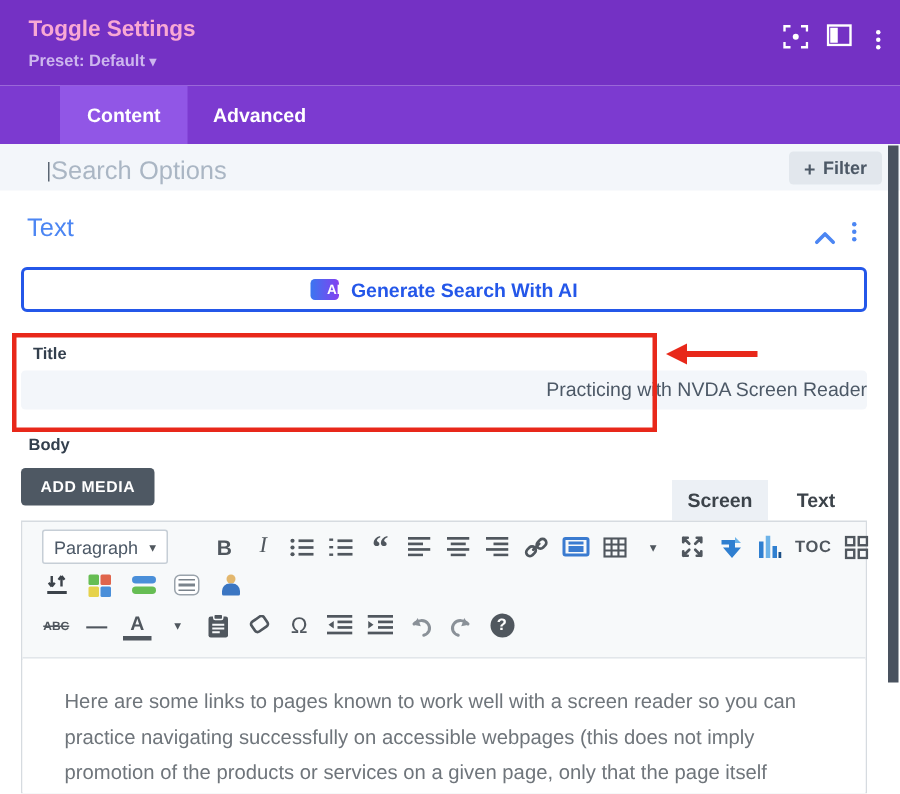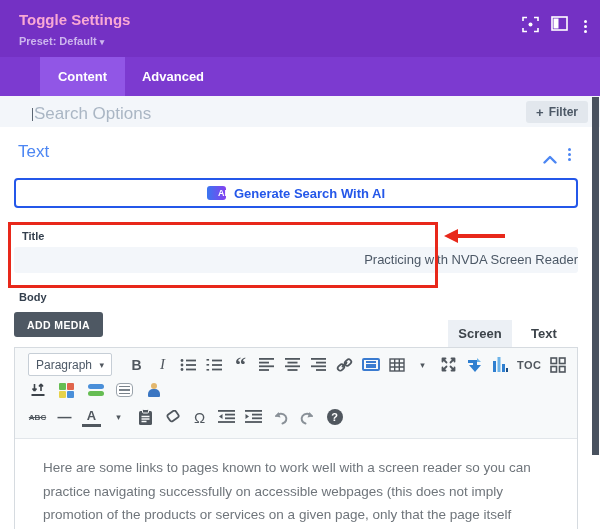--- a/index.html
+++ b/index.html
@@ -63,21 +63,21 @@
 
   
   .editor { position:absolute; left:14px; top:347px; width:564px; height:182px; border:1px solid #d6dbe0; background:#fff; }
   .toolbar-area { position:absolute; left:0; top:0; width:562px; height:91px; background:#f7f9fa; border-bottom:1px solid #e2e6ea; }
   .trow { position:absolute; left:13px; display:flex; align-items:center; }
   .trow1 { top:4px; height:25px; gap:7px; }
   .trow2 { top:32px; height:20px; gap:10px; }
   .trow3 { top:57px; height:24px; gap:8px; }
   .tbtn { min-width:19px; height:20px; display:flex; align-items:center; justify-content:center; color:#50575e; cursor:pointer; }
   .tbtn svg { display:block; }
-  .para-select { width:84px; height:23px; background:#fff; border:1px solid #c6ced6; border-radius:2px; display:flex; align-items:center; padding:0 7px; font-size:12px; color:#4c5866; cursor:pointer; margin-right:8px; }
+  .para-select { width:84px; height:23px; background:#fff; border:1px solid #c6ced6; border-radius:2px; display:flex; align-items:center; padding:0 7px; font-size:12px; color:#4c5866; cursor:pointer; margin-right:21px; }
   .para-select .caret { margin-left:auto; font-size:9px; color:#50575e; }
   .glyph-b { font-weight:bold; font-size:14px; }
   .glyph-i { font-style:italic; font-family:"Liberation Serif",serif; font-size:15px; }
   .glyph-quote { font-family:"Liberation Serif",serif; font-size:22px; line-height:10px; height:12px; font-weight:bold; }
   .glyph-omega { font-size:15px; }
   .glyph-toc { font-size:11px; font-weight:700; letter-spacing:.5px; }
   .glyph-strike { font-size:8px; font-weight:700; text-decoration:line-through; }
   .glyph-hr { font-size:14px; font-weight:700; }
   .glyph-a { font-size:13px; font-weight:700; border-bottom:3px solid #50575e; line-height:12px; }
   .mini-caret { font-size:9px; color:#50575e; }

